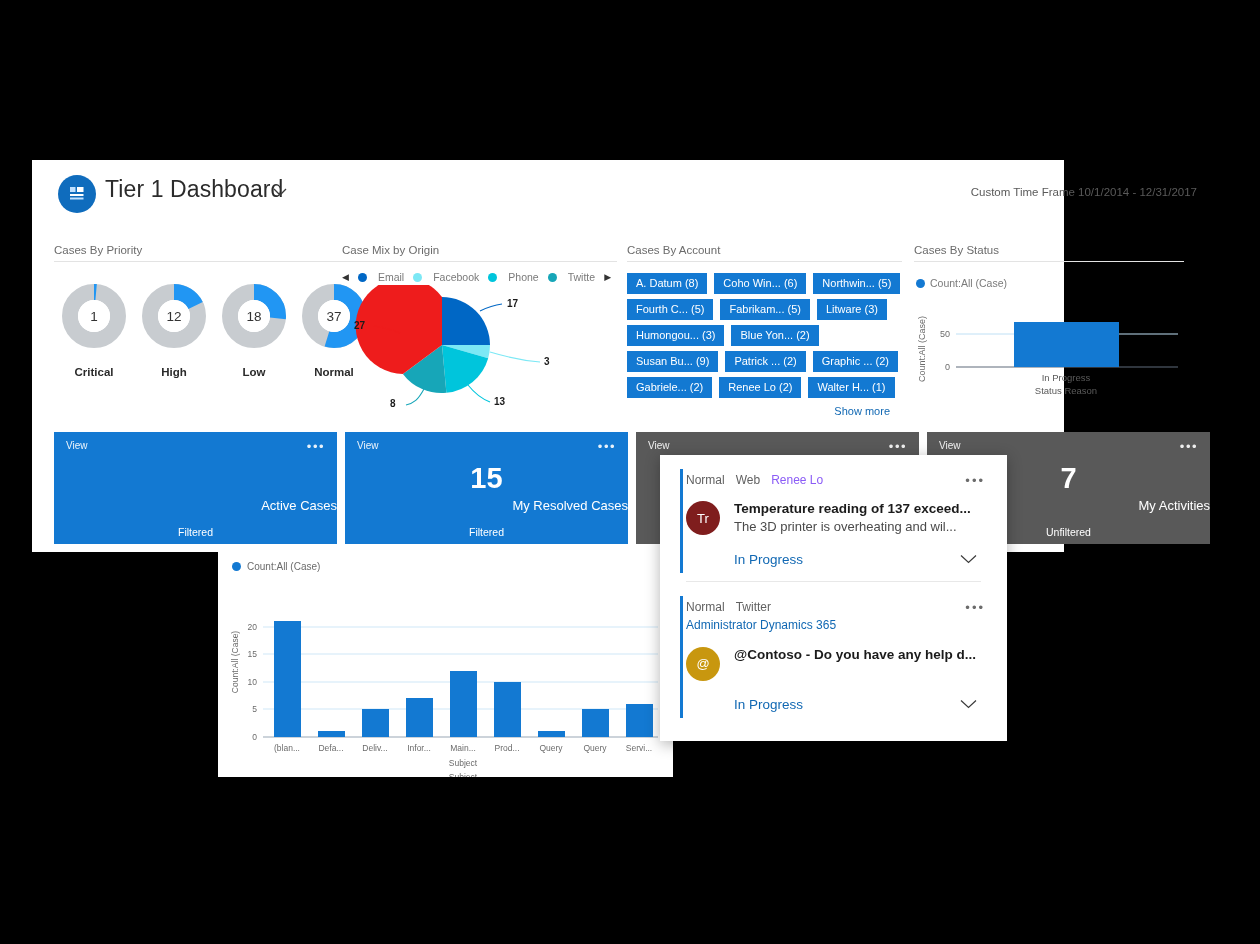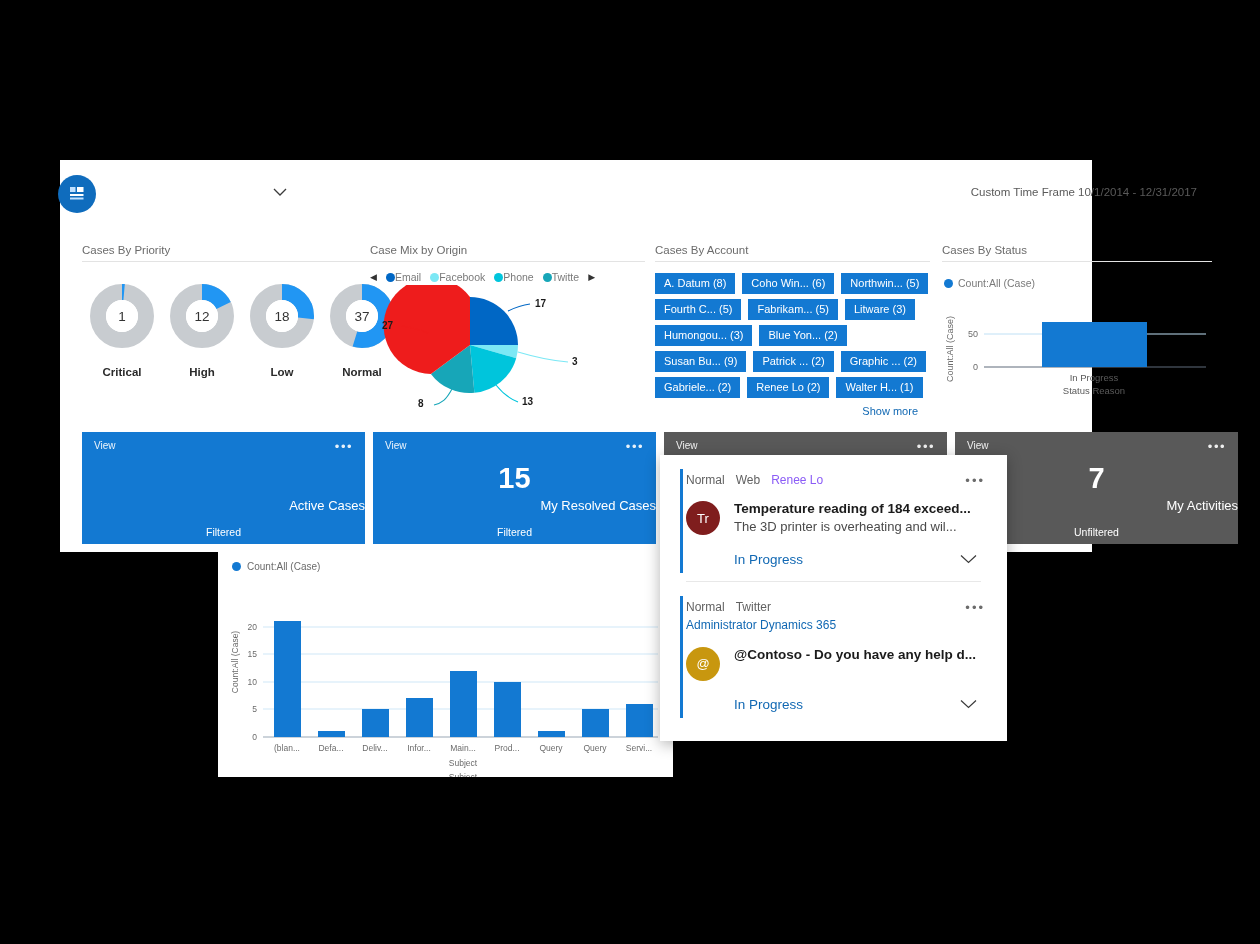--- a/index.html
+++ b/index.html
@@ -3,21 +3,21 @@
 <meta charset="utf-8">
 <style>
   * { box-sizing: border-box; margin:0; padding:0; }
   html, body { width:1260px; height:944px; background:#000; overflow:hidden; }
   body { font-family:"Liberation Sans", sans-serif; -webkit-font-smoothing:antialiased; }
 
   .stage { position:relative; width:1260px; height:944px; background:#000; }
 
   
   .dash {
-    position:absolute; left:60px; top:160px; width:1032px; height:392px;
+    position:absolute; left:32px; top:160px; width:1032px; height:392px;
     background:#ffffff;
     padding-left:43px;
   }
 
   .dash-header { position:relative; height:62px; }
   .dash-icon {
     position:absolute; left:58px; top:175px; width:38px; height:38px;
     border-radius:50%; background:#0f6cbd; display:flex; align-items:center;
     justify-content:center;
   }
@@ -47,21 +47,21 @@
   .donut { position:relative; width:64px; height:64px; }
   .donut-hole {
     position:absolute; left:16px; top:16px; width:32px; height:32px;
     border-radius:50%; background:#fff; display:flex; align-items:center;
     justify-content:center; font-size:13.5px; color:#333;
   }
   .donut-label { margin-top:18px; font-size:11.5px; color:#2b2b2b; font-weight:600; }
 
   
   .legend-row { display:flex; align-items:center; gap:9px; margin-top:9px; font-size:10.5px; color:#7a7a7a;}
-  .legend-item { display:flex; align-items:center; gap:0; white-space:nowrap;justify-content:flex-end; }
+  .legend-item { display:flex; align-items:center; gap:11px; white-space:nowrap;justify-content:flex-end; }
   .legend-dot { width:9px; height:9px; border-radius:50%; display:inline-block; }
   .arrow { color:#333; font-size:9px; }
   .pie-area { position:relative; width:260px; height:120px; margin-top:2px; }
 
   
   .tags { display:flex; flex-wrap:wrap; gap:5px 7px; margin-top:11px;align-items:flex-end; }
   .tag {
     background:#1379d2; color:#fff; font-size:11px; padding:4px 9px 5px;
     white-space:nowrap; line-height:1.1;
   }
@@ -308,20 +308,21 @@
   </div>
 
   <div class="dash-icon">
     <svg width="20" height="20" viewBox="0 0 20 20">
       <rect x="3" y="3" width="5.5" height="5" fill="#bfe0ff"></rect>
       <rect x="10" y="3" width="6.5" height="5" fill="#ffffff"></rect>
       <rect x="3" y="10" width="13.5" height="2" fill="#ffffff"></rect>
       <rect x="3" y="13.5" width="13.5" height="2" fill="#bfe0ff"></rect>
     </svg>
   </div>
+  <div class="dash-title">Tier 1 Dashboard</div>
   <div class="dash-caret">
     <svg width="16" height="16" viewBox="0 0 16 16">
         <path d="M2 5 L8 11 L14 5" stroke="#3b3b3b" stroke-width="1.3" fill="none"></path>
       </svg>
   </div>
   <div class="dash-timeframe" style="right:63px">Custom Time Frame 10/1/2014 - 12/31/2017</div>
 
   <div class="bottom-panel">
     <div class="bp-legend">
       <i class="legend-dot" style="background:#1379d2"></i>
@@ -376,21 +377,21 @@
         <span>Normal</span>
         <span>Web</span>
         <span class="who">Renee Lo</span>
       </div>
       <div class="card-dots">•••</div>
       <div class="card-body">
         <div class="avatar" style="background:#7f1d1d">
           <span>Tr</span>
         </div>
         <div>
-          <div class="card-subj">Temperature reading of 184 exceed...</div>
+          <div class="card-subj">Temperature reading of 137 exceed...</div>
           <div class="card-desc">The 3D printer is overheating and wil...</div>
         </div>
       </div>
       <div class="card-status">
         <span>In Progress</span>
         <span class="chev">
           <svg width="17" height="10" viewBox="0 0 17 10">
               <path d="M1 1.5 L8.5 8.5 L16 1.5" stroke="#3b3b3b" stroke-width="1.2" fill="none"></path>
             </svg>
         </span>

